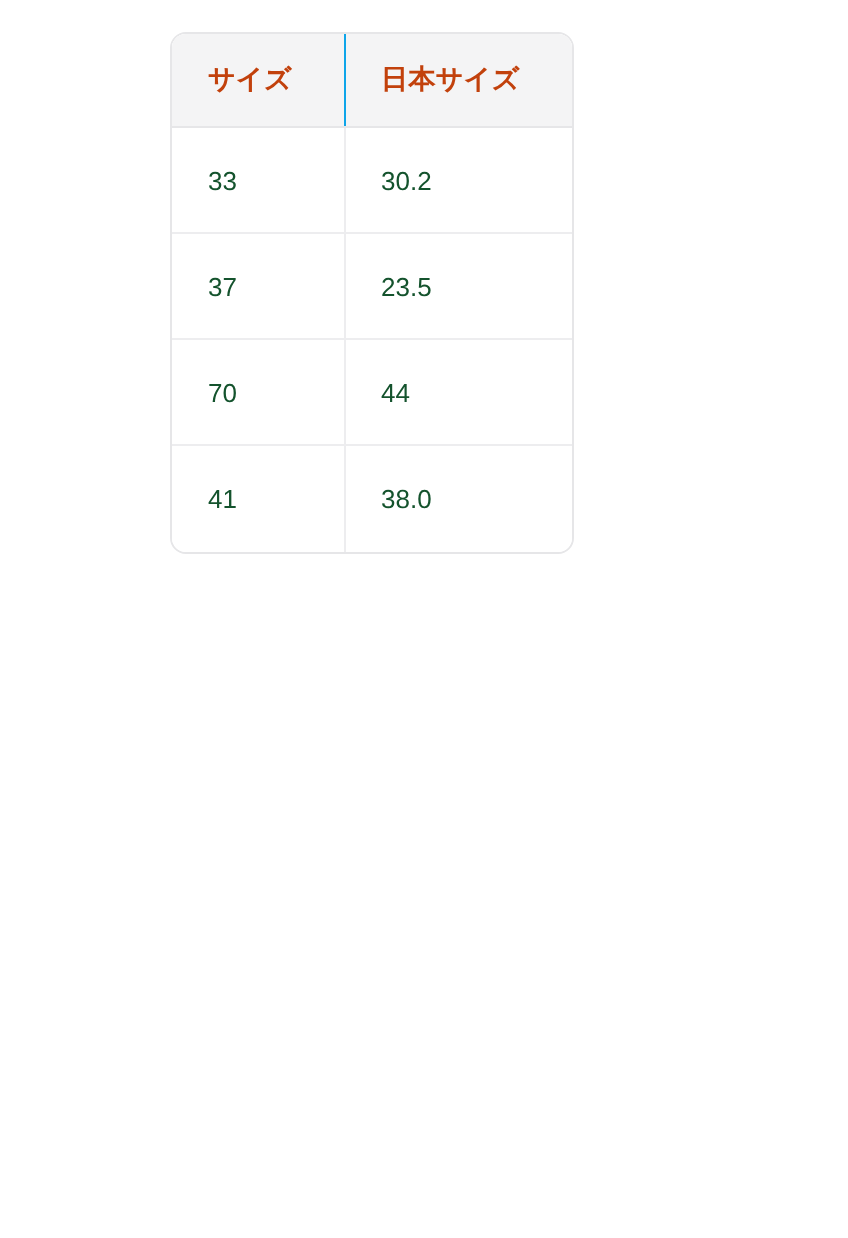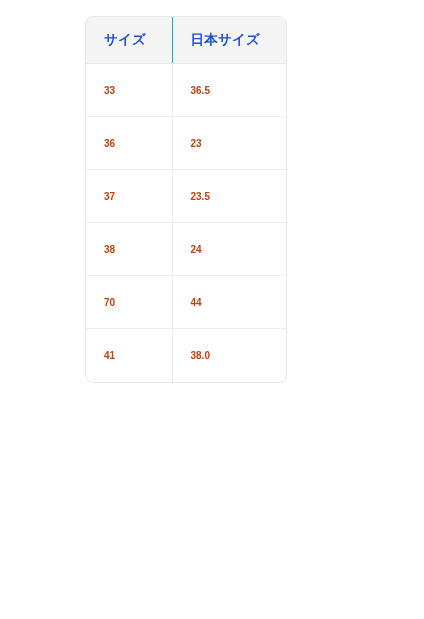--- a/index.html
+++ b/index.html
@@ -39,40 +39,40 @@
     border-collapse: collapse;
     table-layout: fixed;
     background: #ffffff;
   }
 
   table.size-table col.col-eu { width: 86px; }
   table.size-table col.col-jp { width: 114px; }
 
   table.size-table thead th {
     background: #f4f4f5;
-    color: #1d4ed8;
+    color: #c2410c;
     font-size: 13.5px;
     font-weight: bold;
     text-align: left;
     padding: 14px 0 14px 18px;
     height: 24px;
     border-bottom: 1px solid #e6e6e8;
     box-sizing: border-box;
     white-space: nowrap;
     letter-spacing: 0.2px;
   }
 
   table.size-table thead th.th-jp {
     border-left: 1px solid #0ea5e9;
   }
 
   table.size-table tbody td {
-    color: #c2410c;
-    font-size: 10px;
-    font-weight: bold;
+    color: #14532d;
+    font-size: 13px;
+    font-weight: normal;
     text-align: left;
     padding: 0 0 0 18px;
     height: 53px;
     border-bottom: 1px solid #ededef;
     box-sizing: border-box;
     white-space: nowrap;
     vertical-align: middle;
   }
 
   table.size-table tbody td.td-jp {
@@ -96,33 +96,25 @@
       </colgroup>
       <thead>
         <tr>
           <th class="th-eu">サイズ</th>
           <th class="th-jp">日本サイズ</th>
         </tr>
       </thead>
       <tbody>
         <tr>
           <td class="td-eu">33</td>
-          <td class="td-jp">36.5</td>
-        </tr>
-        <tr>
-          <td class="td-eu">36</td>
-          <td class="td-jp">23</td>
+          <td class="td-jp">30.2</td>
         </tr>
         <tr>
           <td class="td-eu">37</td>
           <td class="td-jp">23.5</td>
-        </tr>
-        <tr>
-          <td class="td-eu">38</td>
-          <td class="td-jp">24</td>
         </tr>
         <tr>
           <td class="td-eu">70</td>
           <td class="td-jp">44</td>
         </tr>
         <tr>
           <td class="td-eu">41</td>
           <td class="td-jp">38.0</td>
         </tr>
       </tbody>

